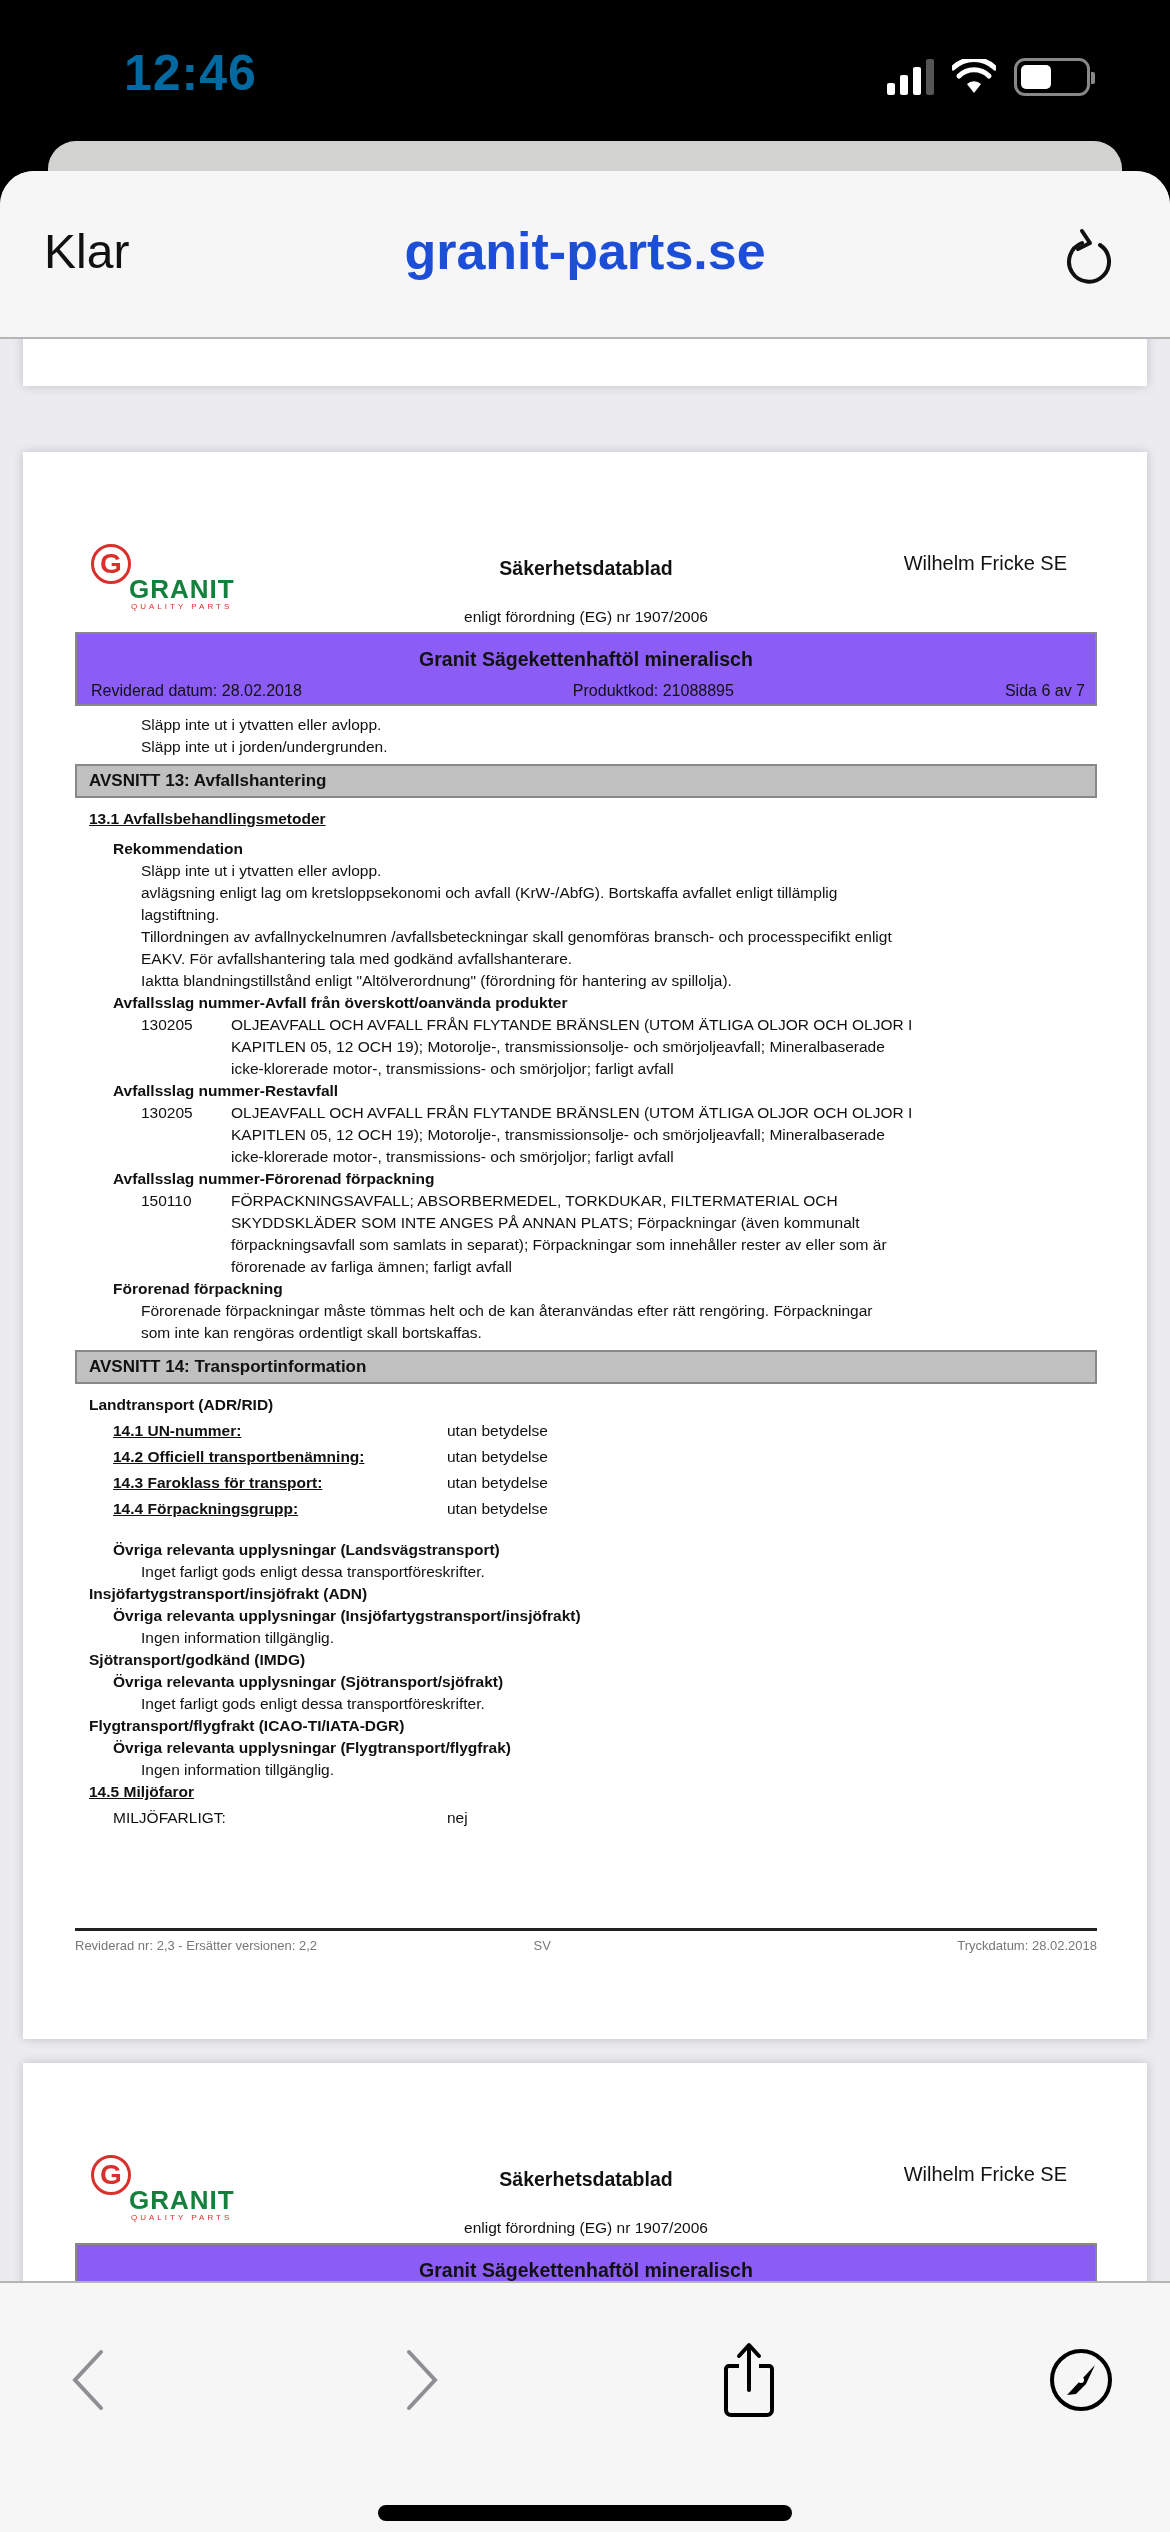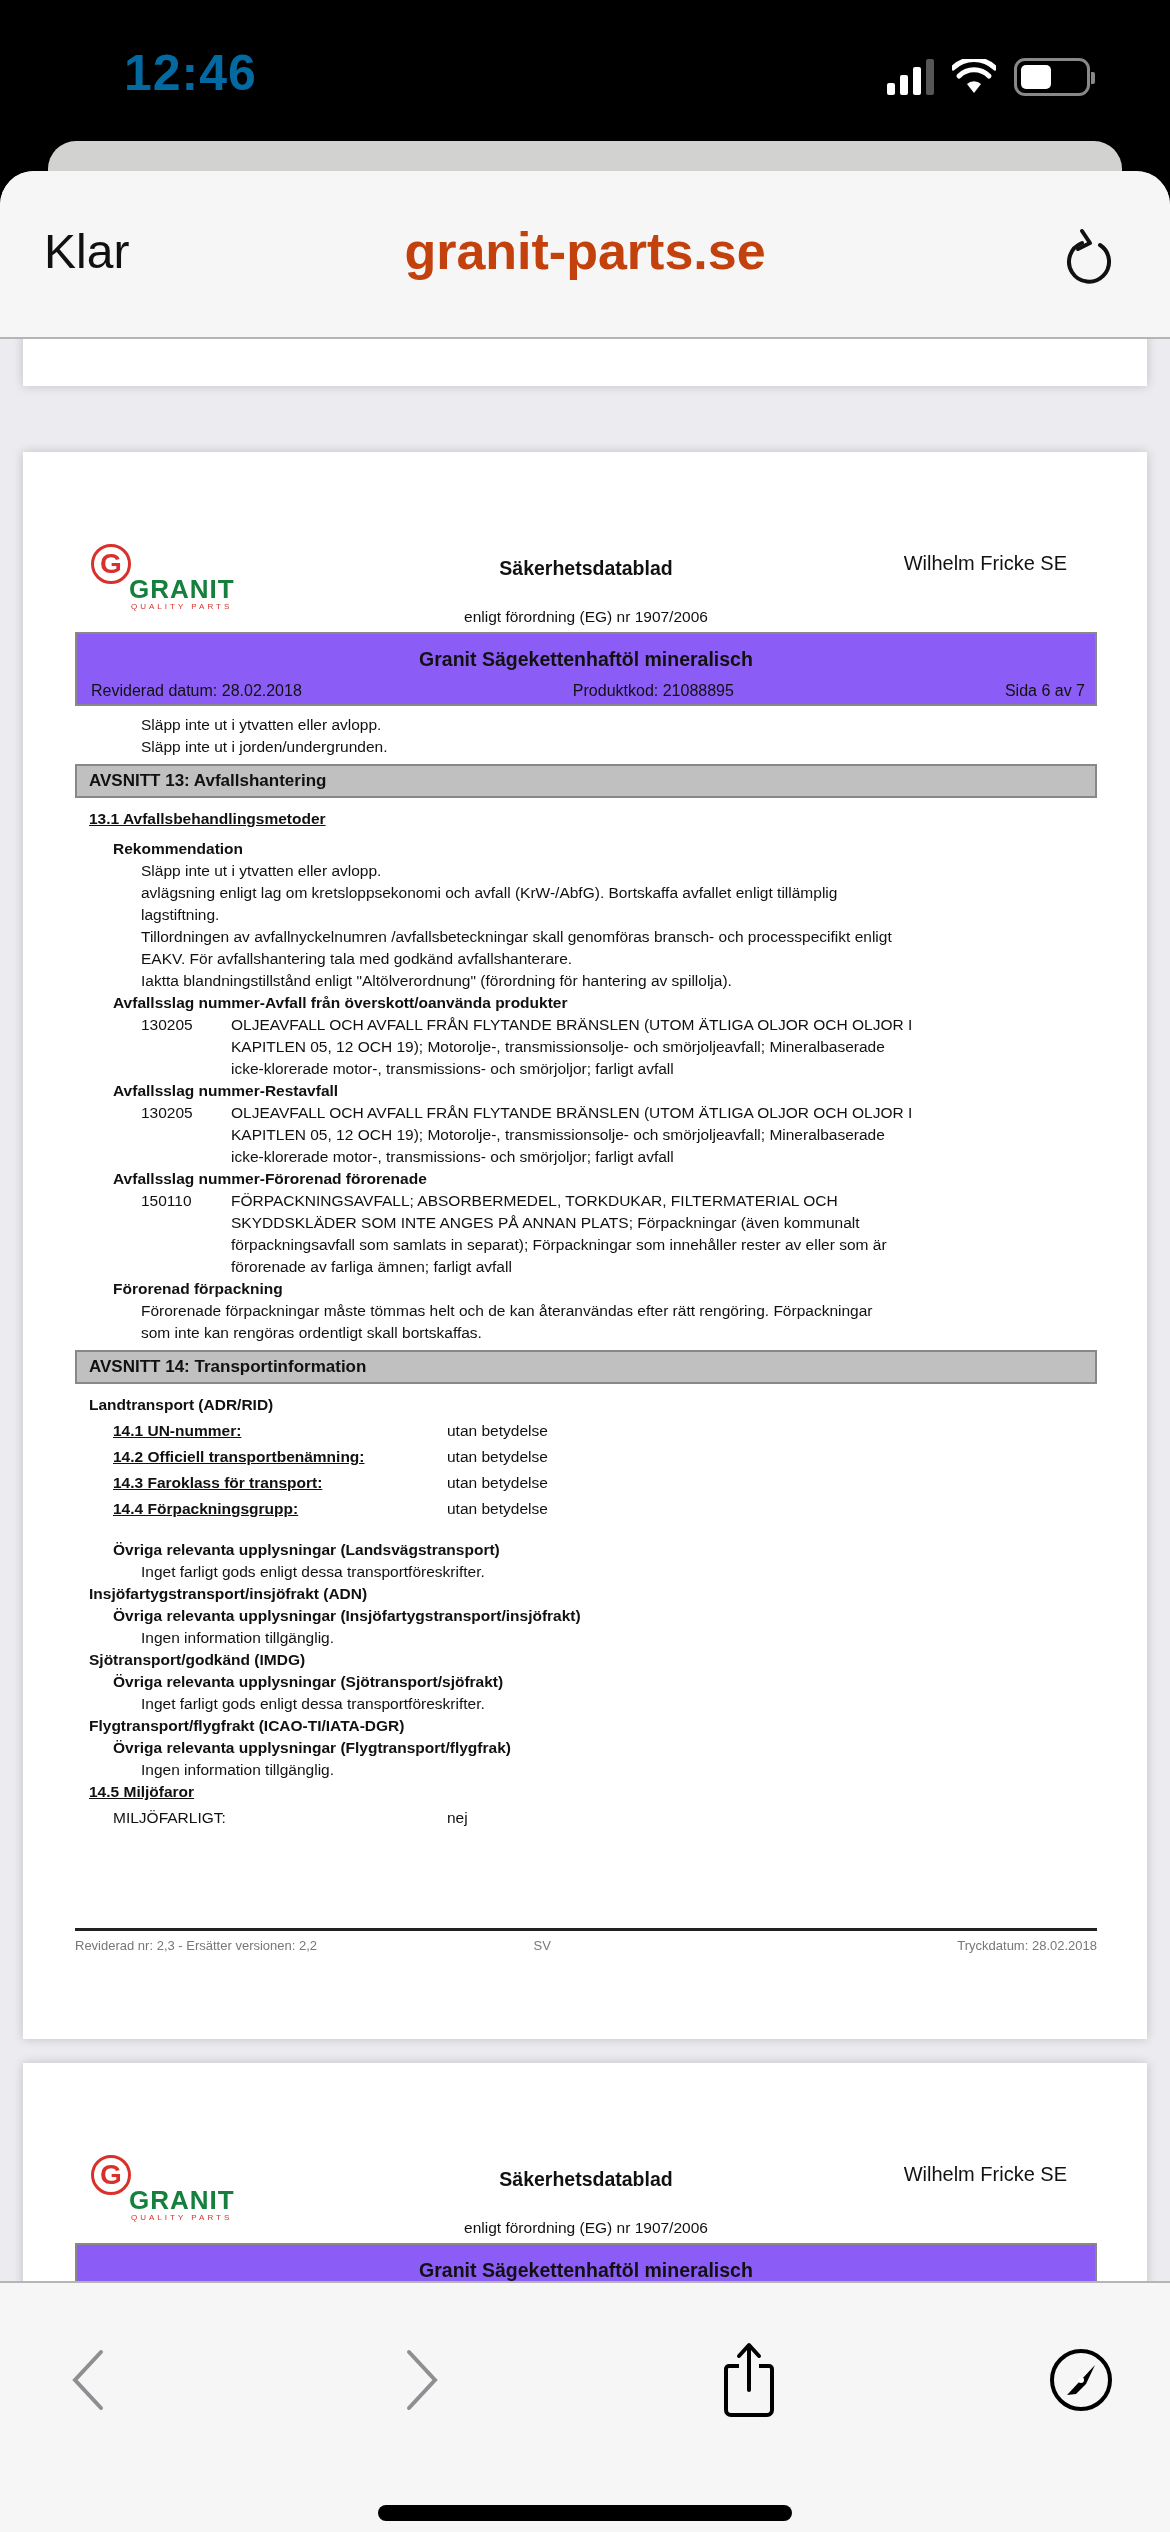--- a/index.html
+++ b/index.html
@@ -17,21 +17,21 @@
   .battery .fill { width: 30px; height: 100%; background: #fff; border-radius: 5px; }
   .battery::after { content: ""; position: absolute; right: -8px; top: 11px; width: 4px; height: 12px; background: #888; border-radius: 0 2px 2px 0; }
 
   
   .sheet-back { position: absolute; left: 48px; top: 141px; width: 1074px; height: 60px; background: #d2d2d0; border-radius: 28px 28px 0 0; }
 
   
   .sheet { position: absolute; left: 0; top: 171px; width: 1170px; height: 2361px; background: #ebebf0; border-radius: 34px 34px 0 0; overflow: hidden; }
   .nav-header { position: absolute; left: 0; top: 0; width: 1170px; height: 168px; background: #f6f6f6; border-bottom: 2px solid #b5b5b5; z-index: 5; }
   .nav-done { position: absolute; left: 44px; top: 53px; font-size: 48px; color: #111; }
-  .nav-title { position: absolute; left: 0; right: 0; top: 50px; text-align: center; font-size: 52px; font-weight: 700; color: #c2410c; }
+  .nav-title { position: absolute; left: 0; right: 0; top: 50px; text-align: center; font-size: 52px; font-weight: 700; color: #1d4ed8; }
   .nav-reload { position: absolute; right: 52px; top: 56px; width: 56px; height: 60px; }
 
   
   .page { position: absolute; left: 23px; width: 1124px; background: #fff; box-shadow: 0 0 10px rgba(0,0,0,0.18); }
   .page-prev { top: 120px; height: 95px; }
   .page-main { top: 281px; height: 1587px; }
   .page-next { top: 1892px; height: 400px; }
 
   .doc { position: absolute; left: 52px; width: 1022px; color: #111; font-size: 15.5px; }
   .hdr-company { position: absolute; right: 30px; top: 80px; font-size: 20px; margin-top: 20px; }
@@ -155,21 +155,21 @@
         <p class="ind2 b gap6">Avfallsslag nummer-Restavfall</p>
         <div class="waste-row">
           <span class="code">130205</span>
           <span class="desc">
               <p>OLJEAVFALL OCH AVFALL FRÅN FLYTANDE BRÄNSLEN (UTOM ÄTLIGA OLJOR OCH OLJOR I</p>
               <p>KAPITLEN 05, 12 OCH 19); Motorolje-, transmissionsolje- och smörjoljeavfall; Mineralbaserade</p>
               <p>icke-klorerade motor-, transmissions- och smörjoljor; farligt avfall</p>
             </span>
         </div>
 
-        <p class="ind2 b gap6">Avfallsslag nummer-Förorenad förorenade</p>
+        <p class="ind2 b gap6">Avfallsslag nummer-Förorenad förpackning</p>
         <div class="waste-row">
           <span class="code">150110</span>
           <span class="desc">
               <p>FÖRPACKNINGSAVFALL; ABSORBERMEDEL, TORKDUKAR, FILTERMATERIAL OCH</p>
               <p>SKYDDSKLÄDER SOM INTE ANGES PÅ ANNAN PLATS; Förpackningar (även kommunalt</p>
               <p>förpackningsavfall som samlats in separat); Förpackningar som innehåller rester av eller som är</p>
               <p>förorenade av farliga ämnen; farligt avfall</p>
             </span>
         </div>
 

